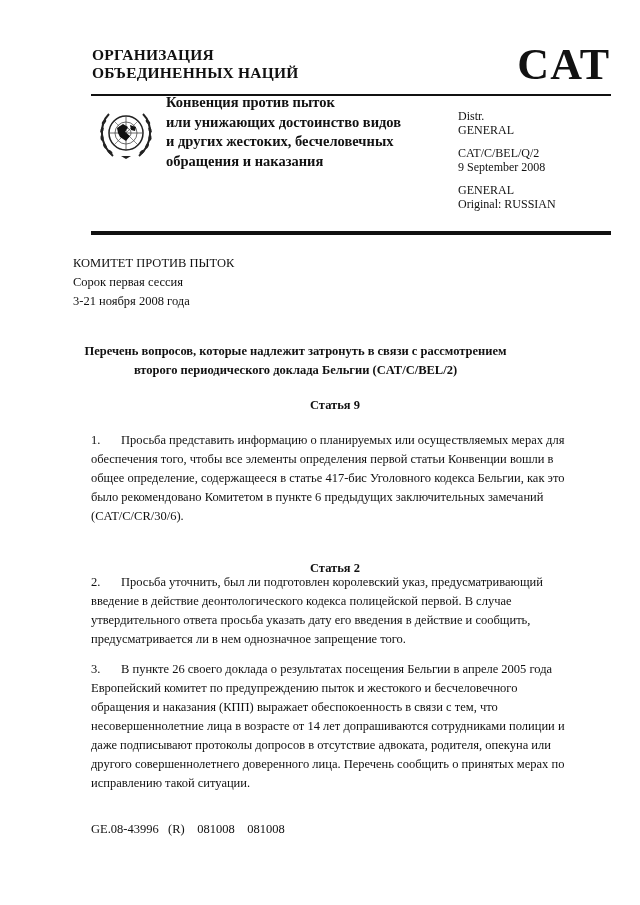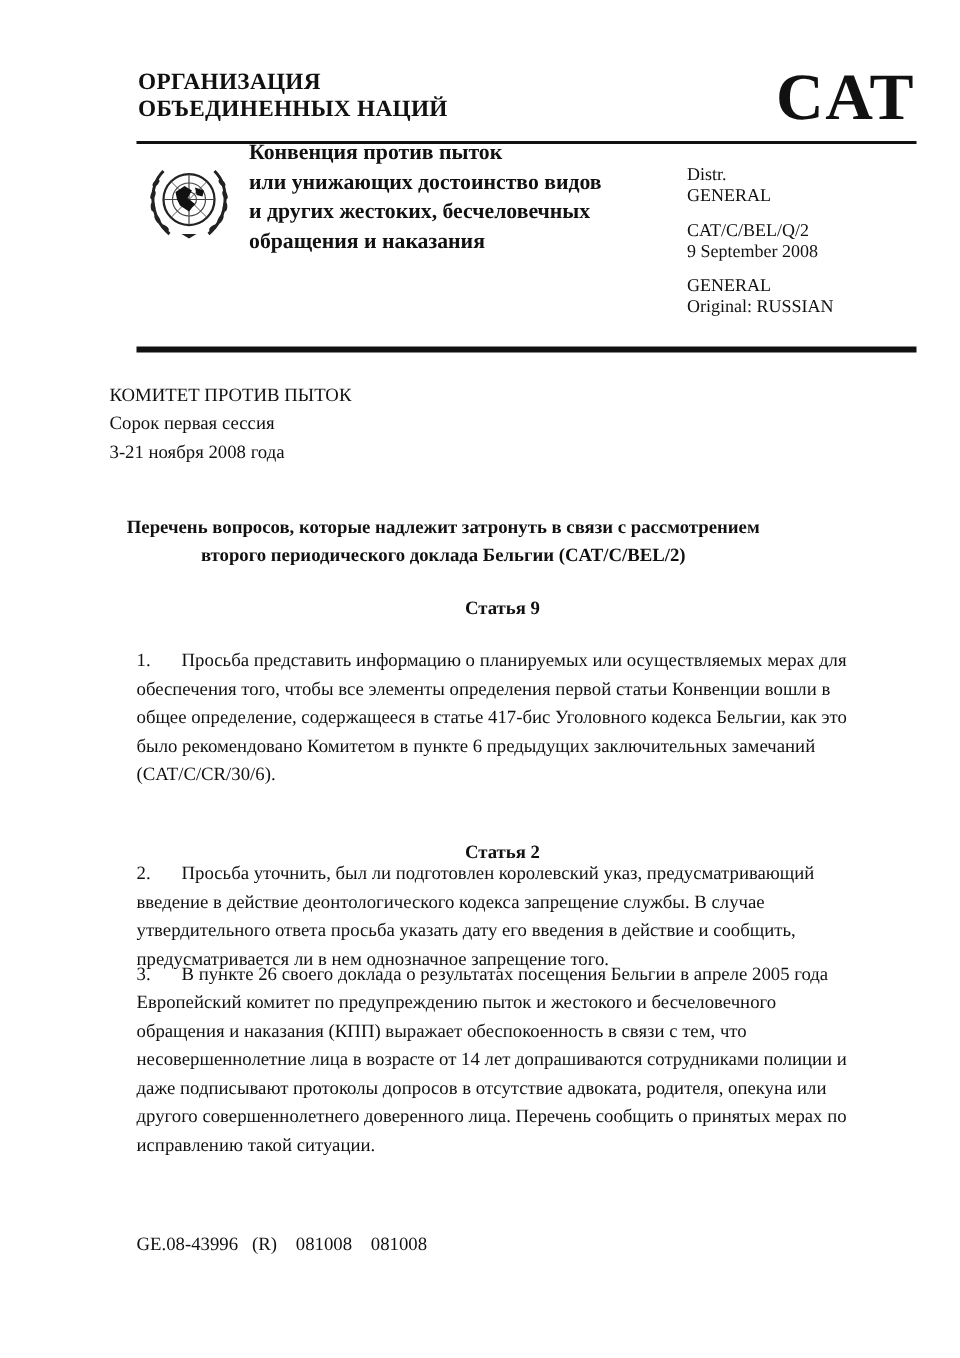--- a/index.html
+++ b/index.html
@@ -112,26 +112,26 @@
   <div>обеспечения того, чтобы все элементы определения первой статьи Конвенции вошли в</div>
   <div>общее определение, содержащееся в статье 417-бис Уголовного кодекса Бельгии, как это</div>
   <div>было рекомендовано Комитетом в пункте 6 предыдущих заключительных замечаний</div>
   <div>(CAT/C/CR/30/6).</div>
 </div>
 
 <div class="abs heading" style="top:540px;margin-top:21px;">Статья 2</div>
 
 <div class="abs para" style="top:573px;">
   <div><span class="num">2.</span><span>Просьба уточнить, был ли подготовлен королевский указ, предусматривающий</span></div>
-  <div>введение в действие деонтологического кодекса запрещение службы.  В случае</div>
+  <div>введение в действие деонтологического кодекса полицейской первой.  В случае</div>
   <div>утвердительного ответа просьба указать дату его введения в действие и сообщить,</div>
   <div>предусматривается ли в нем однозначное запрещение того.</div>
 </div>
 
-<div class="abs para" style="top:640px;">
+<div class="abs para" style="top:660px;">
   <div><span class="num">3.</span><span>В пункте 26 своего доклада о результатах посещения Бельгии в апреле 2005 года</span></div>
   <div>Европейский комитет по предупреждению пыток и жестокого и бесчеловечного</div>
   <div>обращения и наказания (КПП) выражает обеспокоенность в связи с тем, что</div>
   <div>несовершеннолетние лица в возрасте от 14 лет допрашиваются сотрудниками полиции и</div>
   <div>даже подписывают протоколы допросов в отсутствие адвоката, родителя, опекуна или</div>
   <div>другого совершеннолетнего доверенного лица.  Перечень сообщить о принятых мерах по</div>
   <div>исправлению такой ситуации.</div>
 </div>
 
 <div class="abs footer">GE.08-43996   (R)    081008    081008</div>

